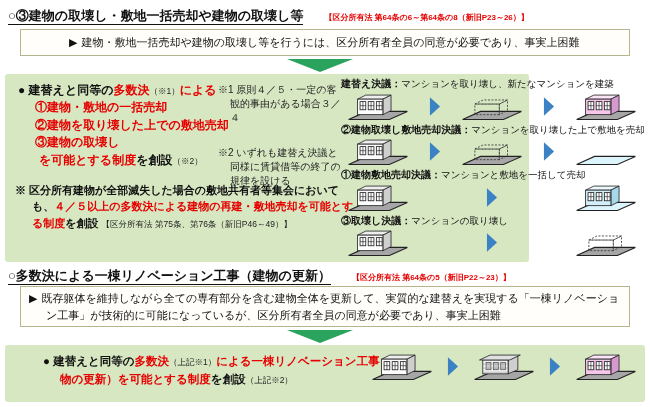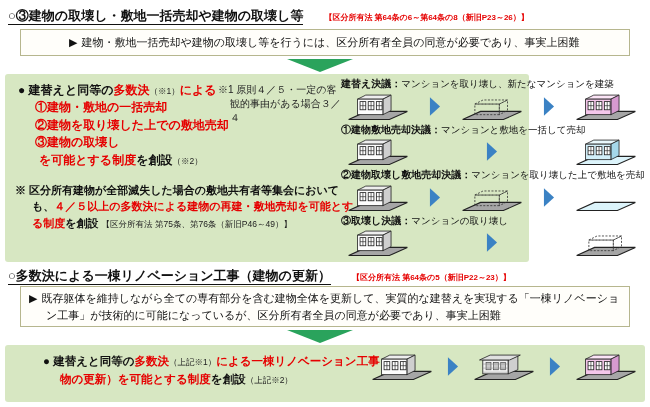--- a/index.html
+++ b/index.html
@@ -57,20 +57,21 @@
 
     <div class="measure">
       <div class="m-line"><span>●</span> <span><span>建替えと同等の</span><span class="rd">多数決</span><span class="sm">（※1）</span><span class="rd">による</span></span></div>
       <div class="m-line m-item"><span class="rd">①建物・敷地の一括売却</span></div>
       <div class="m-line m-item"><span class="rd">②建物を取り壊した上での敷地売却</span></div>
       <div class="m-line m-item"><span class="rd">③建物の取壊し</span></div>
       <div class="m-line m-close"><span class="rd">を可能とする制度</span><span>を創設</span><span class="sm">（※2）</span></div>
     </div>
 
     <div class="note" style="left:213px;top:9px;width:114px;">※1 原則４／５・一定の客観的事由がある場合３／４</div>
+    <div class="note" style="left:213px;top:72px;width:114px;">※2 いずれも建替え決議と同様に賃貸借等の終了の規律を設ける</div>
 
     <div class="supp" style="left:10px;top:108px;width:322px;"><span>※ 区分所有建物が全部滅失した場合の敷地共有者等集会においても、</span><span class="rd">４／５以上の多数決による建物の再建・敷地売却を可能とする制度</span><span>を創設 </span><span class="rd sm">【区分所有法 第75条、第76条（新旧P46～49）】</span></div>
 
     <div class="diagrams">
       <div class="drow">
         <div class="dlabel-line"><span class="dlabel">建替え決議</span><span class="dlabel">：</span><span class="ddesc">マンションを取り壊し、新たなマンションを建築</span></div>
         <div class="icons">
             <span class="iw">
               <svg viewBox="0 0 76 38" width="62" height="31" xmlns="http://www.w3.org/2000/svg">
                 <polygon points="2,35 52,35 74,25 24,25" fill="#a6a6a6" stroke="#222" stroke-width="1.3"></polygon>
@@ -121,64 +122,20 @@
                 <line x1="29.5" y1="13" x2="29.5" y2="23" stroke="#222" stroke-width="0.8"></line>
                 <line x1="26" y1="18" x2="33" y2="18" stroke="#222" stroke-width="0.8"></line>
                 <rect x="36" y="13" width="7" height="10" fill="#ffffff" stroke="#222" stroke-width="1"></rect>
                 <line x1="39.5" y1="13" x2="39.5" y2="23" stroke="#222" stroke-width="0.8"></line>
                 <line x1="36" y1="18" x2="43" y2="18" stroke="#222" stroke-width="0.8"></line>
               </svg>
             </span>
           </div>
       </div>
       <div class="drow">
-        <div class="dlabel-line"><span class="dlabel">①建物敷地売却決議</span><span class="dlabel">：</span><span class="ddesc">マンションと敷地を一括して売却</span></div>
-        <div class="icons">
-            <span class="iw">
-              <svg viewBox="0 0 76 38" width="62" height="31" xmlns="http://www.w3.org/2000/svg">
-                <polygon points="2,35 52,35 74,25 24,25" fill="#a6a6a6" stroke="#222" stroke-width="1.3"></polygon>
-                <polygon points="13,10 23,5 54,5 44,10" fill="#eeeeee" stroke="#222" stroke-width="1"></polygon>
-                <polygon points="44,10 54,5 54,24 44,29" fill="#cfcfcf" stroke="#222" stroke-width="1"></polygon>
-                <rect x="13" y="10" width="31" height="19" fill="#fdfdfd" stroke="#222" stroke-width="1"></rect>
-                <rect x="16" y="13" width="7" height="10" fill="#ffffff" stroke="#222" stroke-width="1"></rect>
-                <line x1="19.5" y1="13" x2="19.5" y2="23" stroke="#222" stroke-width="0.8"></line>
-                <line x1="16" y1="18" x2="23" y2="18" stroke="#222" stroke-width="0.8"></line>
-                <rect x="26" y="13" width="7" height="10" fill="#ffffff" stroke="#222" stroke-width="1"></rect>
-                <line x1="29.5" y1="13" x2="29.5" y2="23" stroke="#222" stroke-width="0.8"></line>
-                <line x1="26" y1="18" x2="33" y2="18" stroke="#222" stroke-width="0.8"></line>
-                <rect x="36" y="13" width="7" height="10" fill="#ffffff" stroke="#222" stroke-width="1"></rect>
-                <line x1="39.5" y1="13" x2="39.5" y2="23" stroke="#222" stroke-width="0.8"></line>
-                <line x1="36" y1="18" x2="43" y2="18" stroke="#222" stroke-width="0.8"></line>
-              </svg>
-            </span>
-            <span class="iw">
-              <svg viewBox="0 0 13 22" width="12" height="21" xmlns="http://www.w3.org/2000/svg">
-                <polygon points="1,1 12,11 1,21" fill="#3b82c4"></polygon>
-              </svg>
-            </span>
-            <span class="iw">
-              <svg viewBox="0 0 76 38" width="62" height="31" xmlns="http://www.w3.org/2000/svg">
-                <polygon points="2,35 52,35 74,25 24,25" fill="#dcf4fb" stroke="#222" stroke-width="1.3"></polygon>
-                <polygon points="13,10 23,5 54,5 44,10" fill="#eaf9fd" stroke="#222" stroke-width="1"></polygon>
-                <polygon points="44,10 54,5 54,24 44,29" fill="#a5d8ea" stroke="#222" stroke-width="1"></polygon>
-                <rect x="13" y="10" width="31" height="19" fill="#d2eff9" stroke="#222" stroke-width="1"></rect>
-                <rect x="16" y="13" width="7" height="10" fill="#ffffff" stroke="#222" stroke-width="1"></rect>
-                <line x1="19.5" y1="13" x2="19.5" y2="23" stroke="#222" stroke-width="0.8"></line>
-                <line x1="16" y1="18" x2="23" y2="18" stroke="#222" stroke-width="0.8"></line>
-                <rect x="26" y="13" width="7" height="10" fill="#ffffff" stroke="#222" stroke-width="1"></rect>
-                <line x1="29.5" y1="13" x2="29.5" y2="23" stroke="#222" stroke-width="0.8"></line>
-                <line x1="26" y1="18" x2="33" y2="18" stroke="#222" stroke-width="0.8"></line>
-                <rect x="36" y="13" width="7" height="10" fill="#ffffff" stroke="#222" stroke-width="1"></rect>
-                <line x1="39.5" y1="13" x2="39.5" y2="23" stroke="#222" stroke-width="0.8"></line>
-                <line x1="36" y1="18" x2="43" y2="18" stroke="#222" stroke-width="0.8"></line>
-              </svg>
-            </span>
-          </div>
-      </div>
-      <div class="drow">
         <div class="dlabel-line"><span class="dlabel">②建物取壊し敷地売却決議</span><span class="dlabel">：</span><span class="ddesc">マンションを取り壊した上で敷地を売却</span></div>
         <div class="icons">
             <span class="iw">
               <svg viewBox="0 0 76 38" width="62" height="31" xmlns="http://www.w3.org/2000/svg">
                 <polygon points="2,35 52,35 74,25 24,25" fill="#a6a6a6" stroke="#222" stroke-width="1.3"></polygon>
                 <polygon points="13,10 23,5 54,5 44,10" fill="#eeeeee" stroke="#222" stroke-width="1"></polygon>
                 <polygon points="44,10 54,5 54,24 44,29" fill="#cfcfcf" stroke="#222" stroke-width="1"></polygon>
                 <rect x="13" y="10" width="31" height="19" fill="#fdfdfd" stroke="#222" stroke-width="1"></rect>
                 <rect x="16" y="13" width="7" height="10" fill="#ffffff" stroke="#222" stroke-width="1"></rect>
                 <line x1="19.5" y1="13" x2="19.5" y2="23" stroke="#222" stroke-width="0.8"></line>
@@ -207,20 +164,64 @@
               </svg>
             </span>
             <span class="iw">
               <svg viewBox="0 0 13 22" width="12" height="21" xmlns="http://www.w3.org/2000/svg">
                 <polygon points="1,1 12,11 1,21" fill="#3b82c4"></polygon>
               </svg>
             </span>
             <span class="iw">
               <svg viewBox="0 0 76 38" width="62" height="31" xmlns="http://www.w3.org/2000/svg">
                 <polygon points="2,35 52,35 74,25 24,25" fill="#dcf4fb" stroke="#222" stroke-width="1.3"></polygon>
+              </svg>
+            </span>
+          </div>
+      </div>
+      <div class="drow">
+        <div class="dlabel-line"><span class="dlabel">①建物敷地売却決議</span><span class="dlabel">：</span><span class="ddesc">マンションと敷地を一括して売却</span></div>
+        <div class="icons">
+            <span class="iw">
+              <svg viewBox="0 0 76 38" width="62" height="31" xmlns="http://www.w3.org/2000/svg">
+                <polygon points="2,35 52,35 74,25 24,25" fill="#a6a6a6" stroke="#222" stroke-width="1.3"></polygon>
+                <polygon points="13,10 23,5 54,5 44,10" fill="#eeeeee" stroke="#222" stroke-width="1"></polygon>
+                <polygon points="44,10 54,5 54,24 44,29" fill="#cfcfcf" stroke="#222" stroke-width="1"></polygon>
+                <rect x="13" y="10" width="31" height="19" fill="#fdfdfd" stroke="#222" stroke-width="1"></rect>
+                <rect x="16" y="13" width="7" height="10" fill="#ffffff" stroke="#222" stroke-width="1"></rect>
+                <line x1="19.5" y1="13" x2="19.5" y2="23" stroke="#222" stroke-width="0.8"></line>
+                <line x1="16" y1="18" x2="23" y2="18" stroke="#222" stroke-width="0.8"></line>
+                <rect x="26" y="13" width="7" height="10" fill="#ffffff" stroke="#222" stroke-width="1"></rect>
+                <line x1="29.5" y1="13" x2="29.5" y2="23" stroke="#222" stroke-width="0.8"></line>
+                <line x1="26" y1="18" x2="33" y2="18" stroke="#222" stroke-width="0.8"></line>
+                <rect x="36" y="13" width="7" height="10" fill="#ffffff" stroke="#222" stroke-width="1"></rect>
+                <line x1="39.5" y1="13" x2="39.5" y2="23" stroke="#222" stroke-width="0.8"></line>
+                <line x1="36" y1="18" x2="43" y2="18" stroke="#222" stroke-width="0.8"></line>
+              </svg>
+            </span>
+            <span class="iw">
+              <svg viewBox="0 0 13 22" width="12" height="21" xmlns="http://www.w3.org/2000/svg">
+                <polygon points="1,1 12,11 1,21" fill="#3b82c4"></polygon>
+              </svg>
+            </span>
+            <span class="iw">
+              <svg viewBox="0 0 76 38" width="62" height="31" xmlns="http://www.w3.org/2000/svg">
+                <polygon points="2,35 52,35 74,25 24,25" fill="#dcf4fb" stroke="#222" stroke-width="1.3"></polygon>
+                <polygon points="13,10 23,5 54,5 44,10" fill="#eaf9fd" stroke="#222" stroke-width="1"></polygon>
+                <polygon points="44,10 54,5 54,24 44,29" fill="#a5d8ea" stroke="#222" stroke-width="1"></polygon>
+                <rect x="13" y="10" width="31" height="19" fill="#d2eff9" stroke="#222" stroke-width="1"></rect>
+                <rect x="16" y="13" width="7" height="10" fill="#ffffff" stroke="#222" stroke-width="1"></rect>
+                <line x1="19.5" y1="13" x2="19.5" y2="23" stroke="#222" stroke-width="0.8"></line>
+                <line x1="16" y1="18" x2="23" y2="18" stroke="#222" stroke-width="0.8"></line>
+                <rect x="26" y="13" width="7" height="10" fill="#ffffff" stroke="#222" stroke-width="1"></rect>
+                <line x1="29.5" y1="13" x2="29.5" y2="23" stroke="#222" stroke-width="0.8"></line>
+                <line x1="26" y1="18" x2="33" y2="18" stroke="#222" stroke-width="0.8"></line>
+                <rect x="36" y="13" width="7" height="10" fill="#ffffff" stroke="#222" stroke-width="1"></rect>
+                <line x1="39.5" y1="13" x2="39.5" y2="23" stroke="#222" stroke-width="0.8"></line>
+                <line x1="36" y1="18" x2="43" y2="18" stroke="#222" stroke-width="0.8"></line>
               </svg>
             </span>
           </div>
       </div>
       <div class="drow">
         <div class="dlabel-line"><span class="dlabel">③取壊し決議</span><span class="dlabel">：</span><span class="ddesc">マンションの取り壊し</span></div>
         <div class="icons">
             <span class="iw">
               <svg viewBox="0 0 76 38" width="62" height="31" xmlns="http://www.w3.org/2000/svg">
                 <polygon points="2,35 52,35 74,25 24,25" fill="#a6a6a6" stroke="#222" stroke-width="1.3"></polygon>

